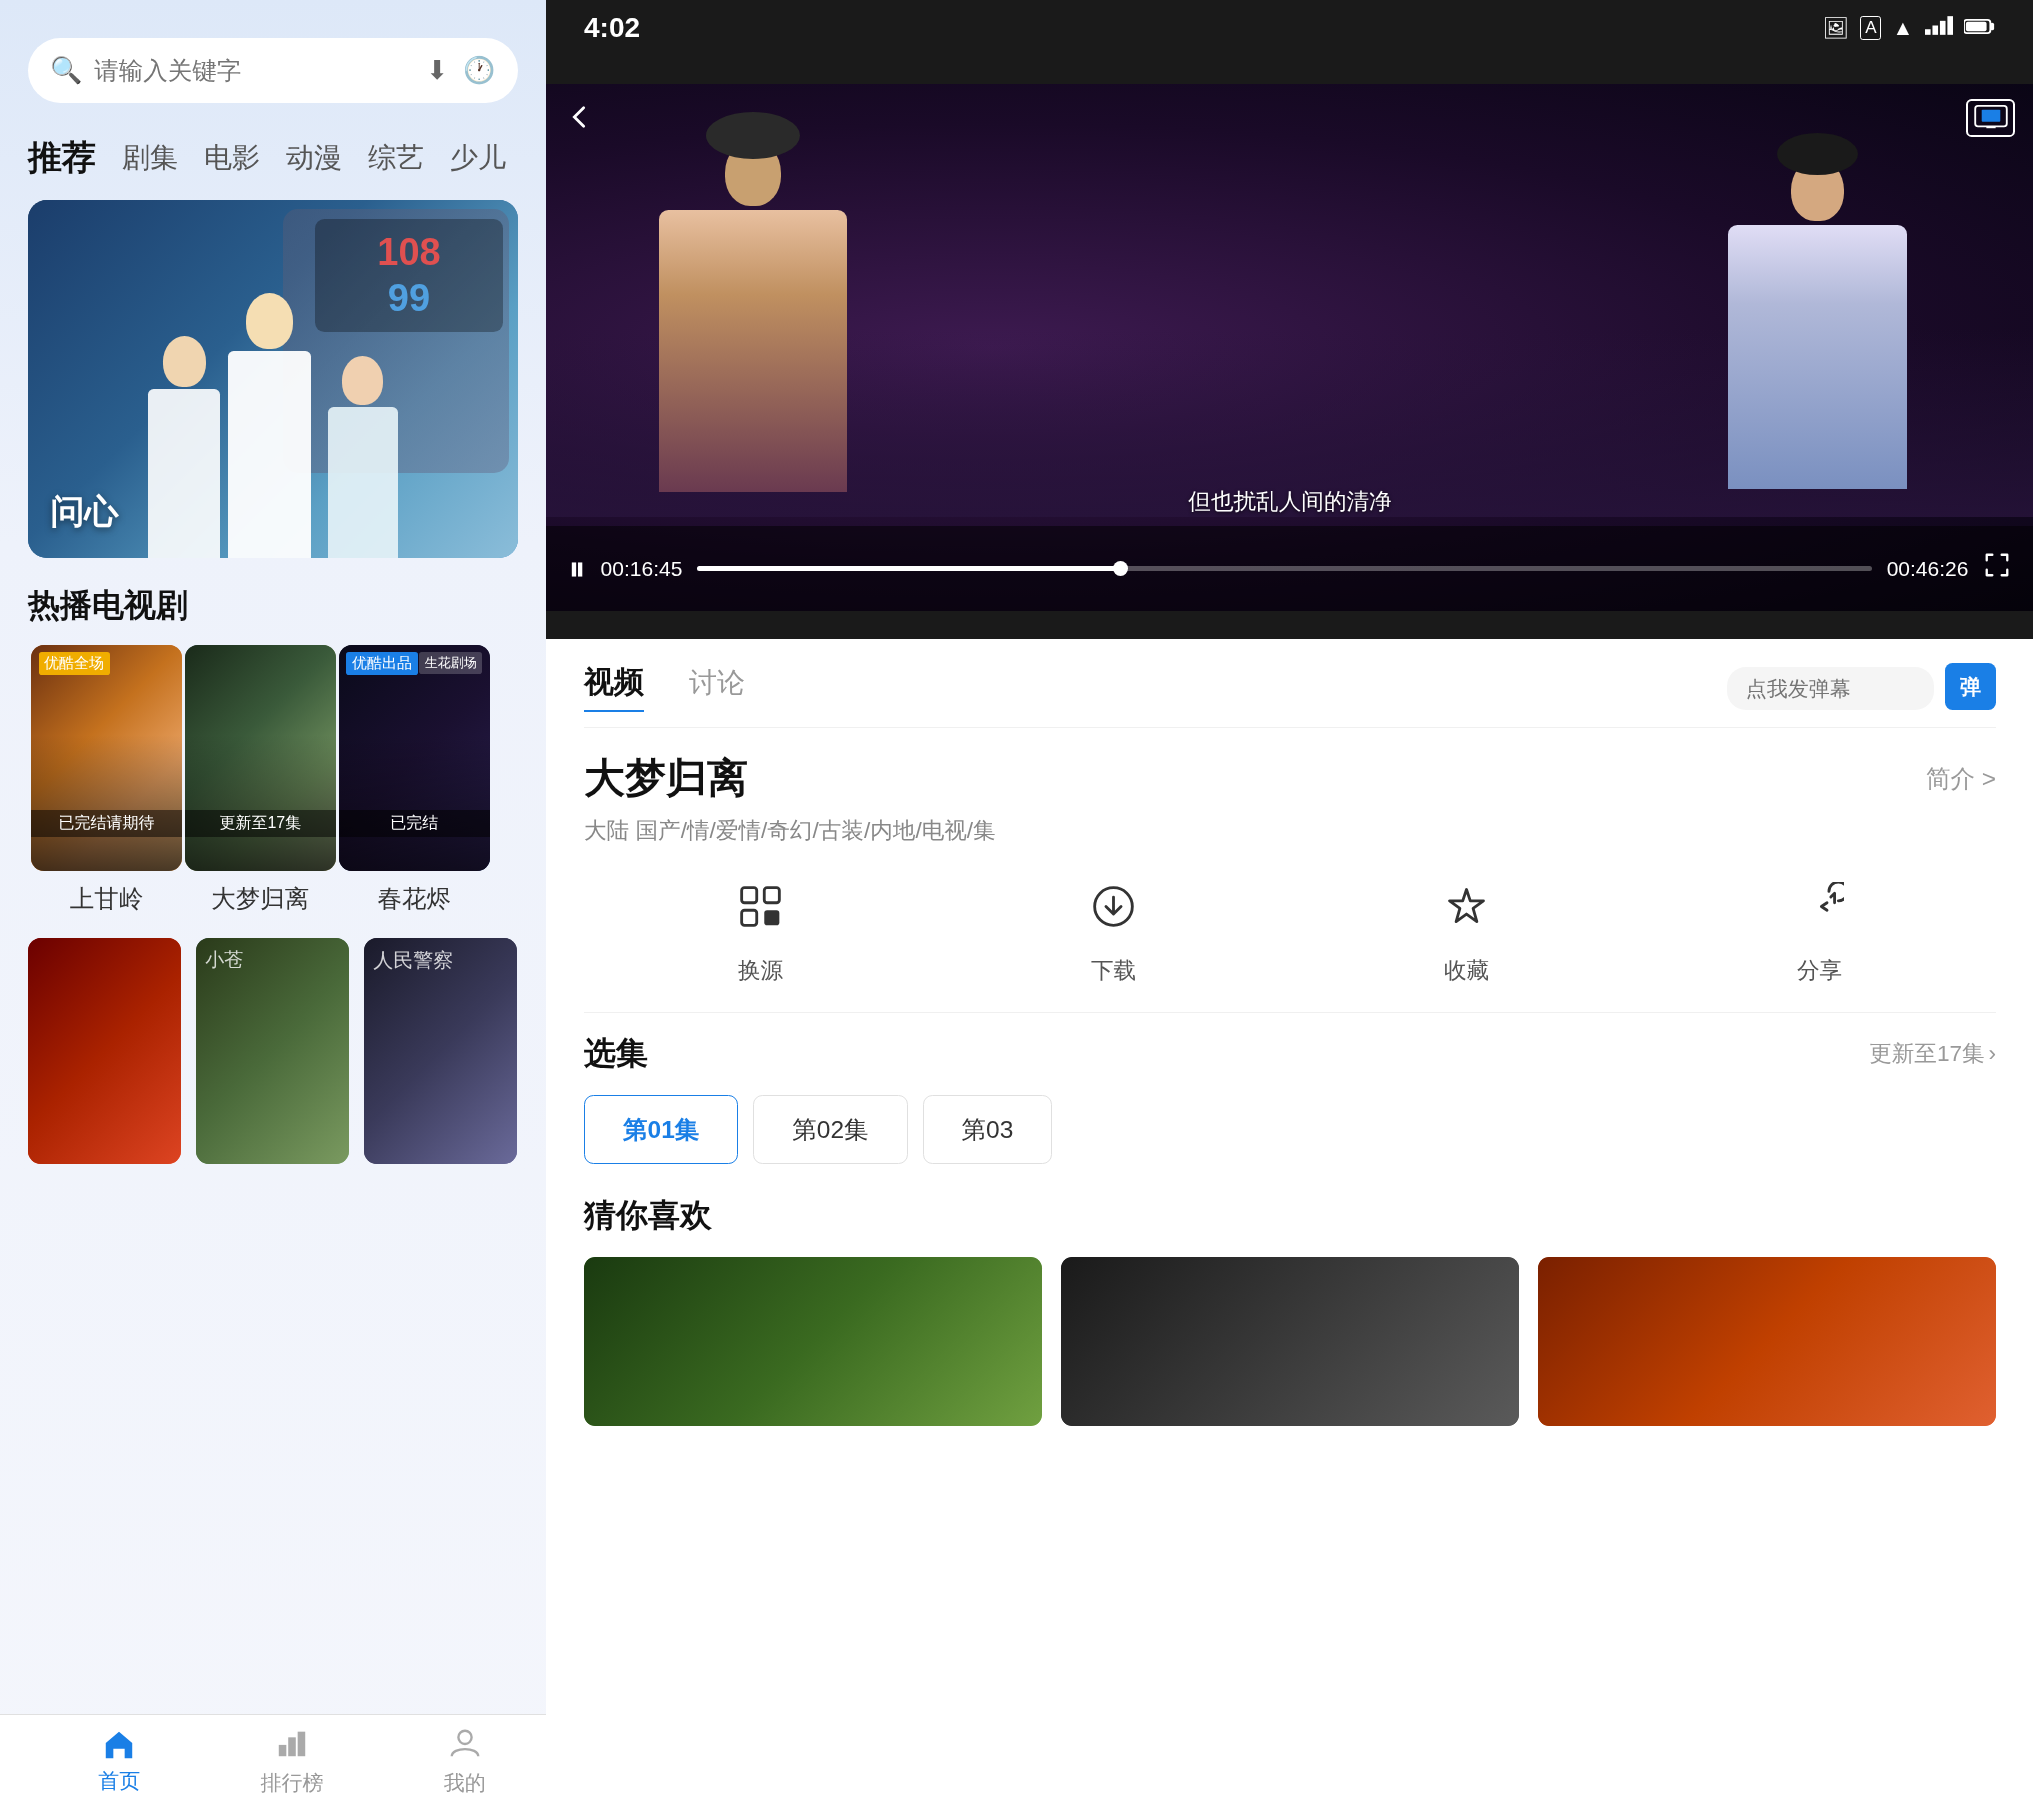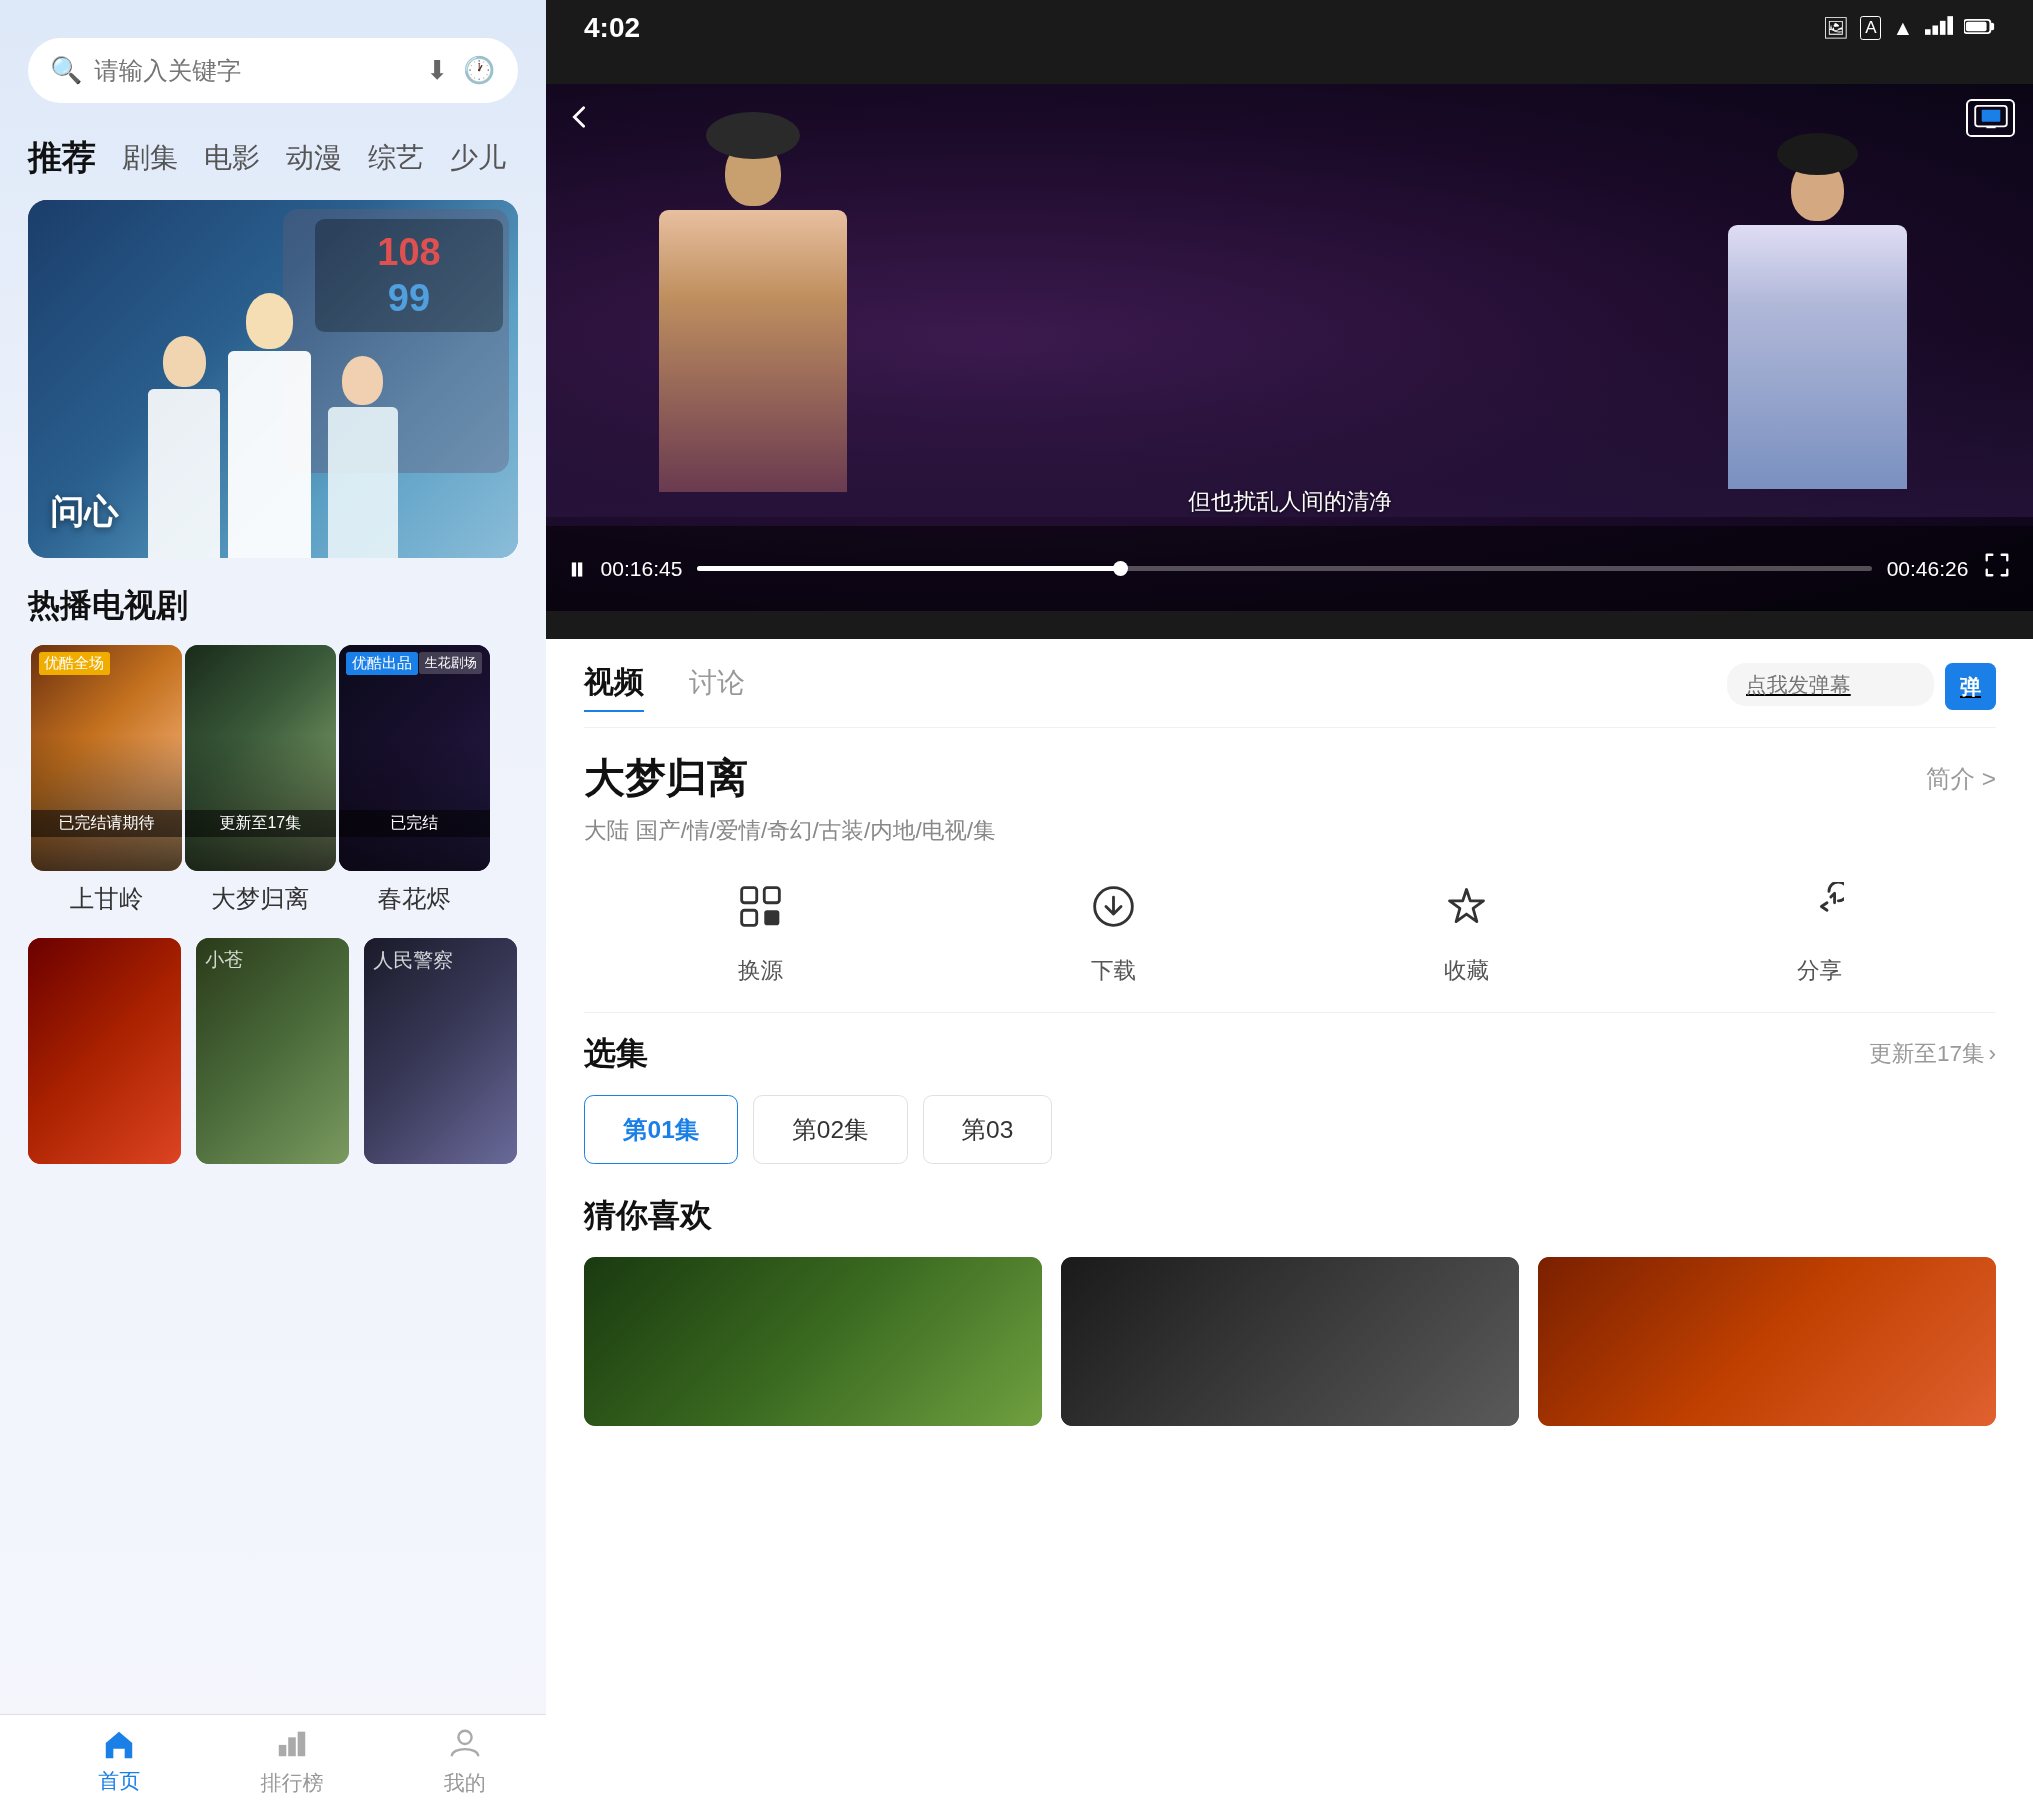--- a/index.html
+++ b/index.html
@@ -729,21 +729,21 @@
         </svg>
       </span>
     </div>
   </div>
 
   <div class="content-area">
 
     <div class="content-tabs">
       <span class="content-tab active">视频</span>
       <span class="content-tab">讨论</span>
-      <div style="margin-left:auto;display:flex;align-items:flex-start;gap:11.3px;text-decoration:underline;">
+      <div style="margin-left:auto;display:flex;align-items:flex-end;gap:11.3px;">
         <input class="danmu-input" type="text" placeholder="点我发弹幕" style="">
         <button class="danmu-btn">弹</button>
       </div>
     </div>
 
     <div class="drama-title-row">
       <span class="drama-title">大梦归离</span>
       <span class="drama-intro-btn">简介 &gt;</span>
     </div>
     <div class="drama-tags">大陆  国产/情/爱情/奇幻/古装/内地/电视/集</div>

